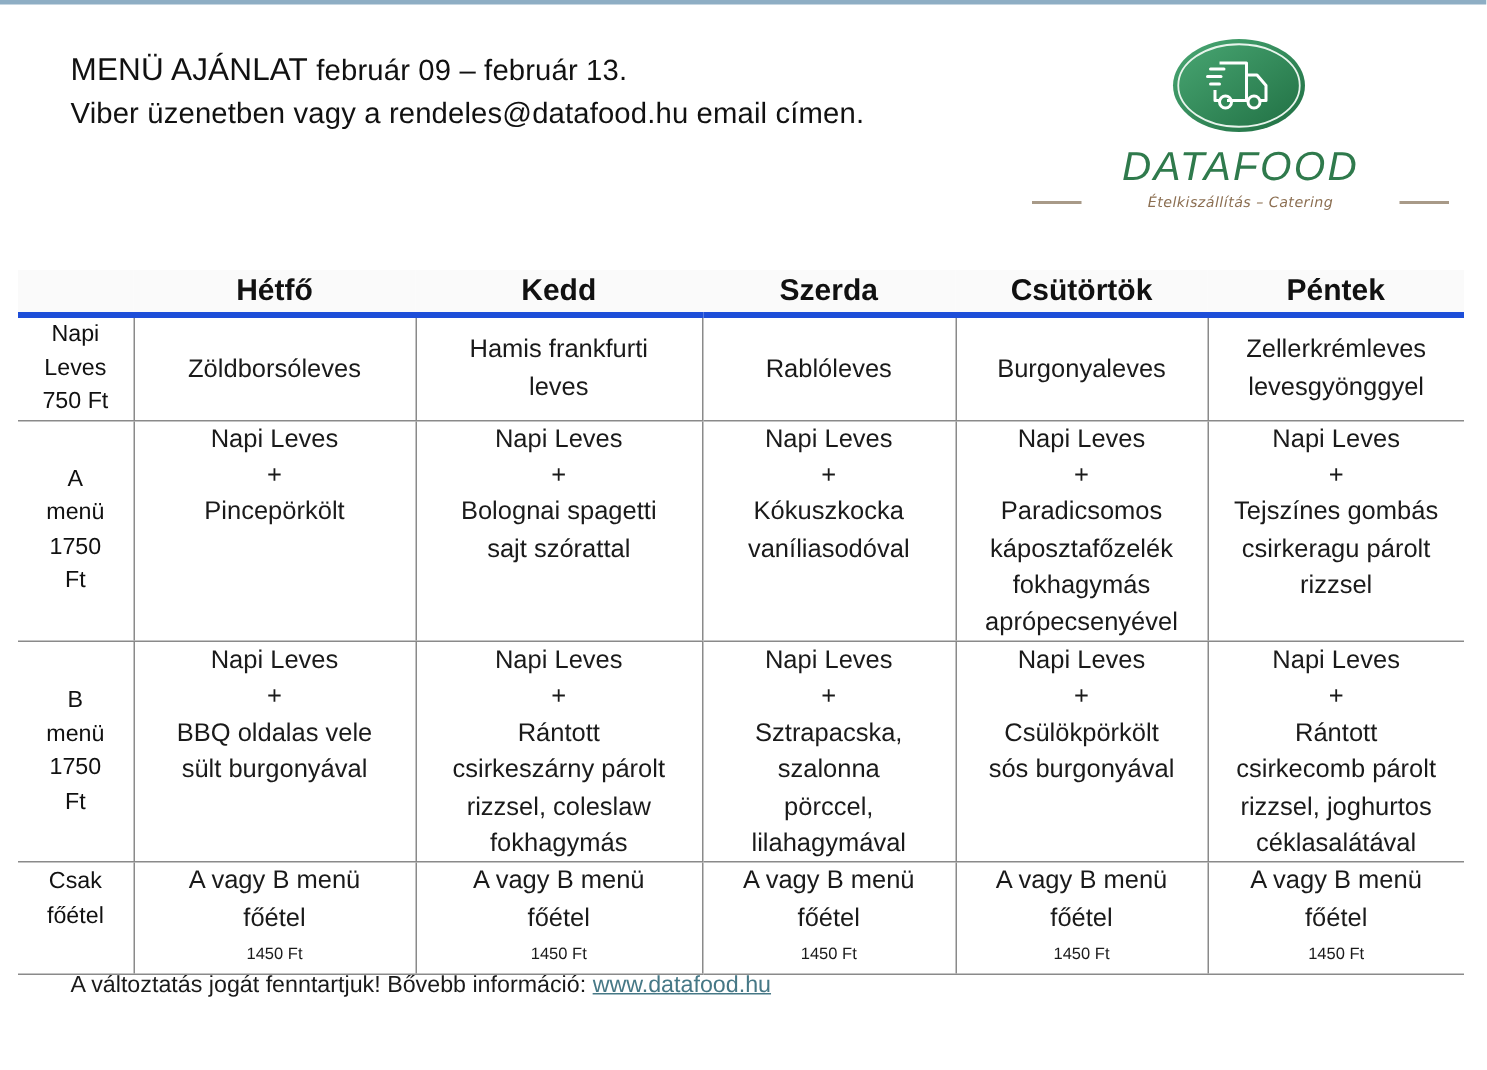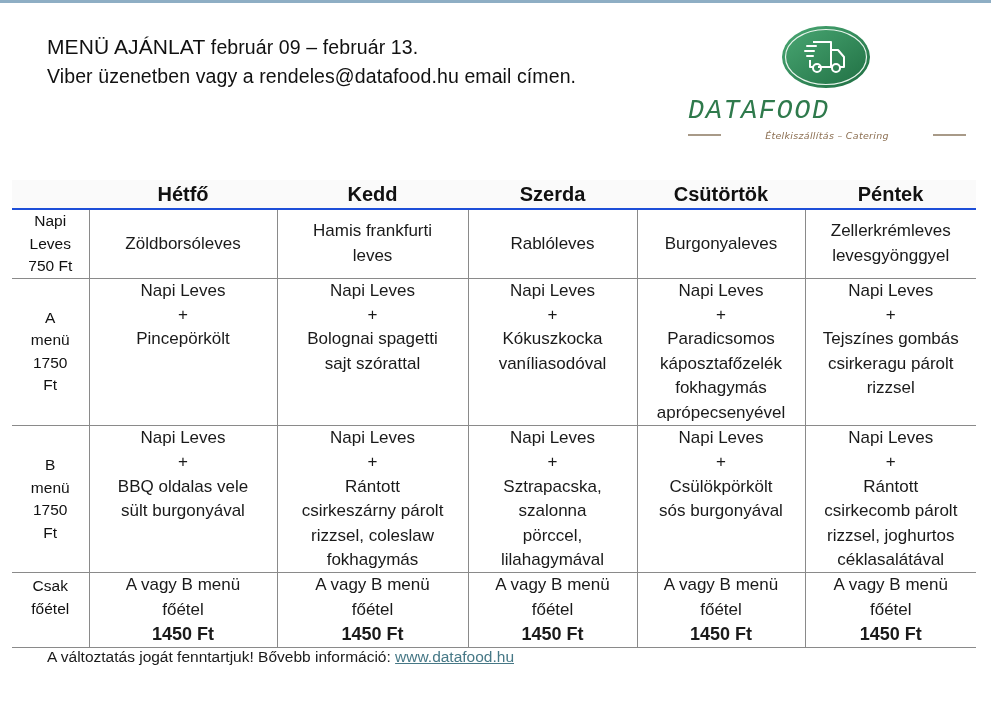--- a/index.html
+++ b/index.html
@@ -46,22 +46,22 @@
       left: 92px;
       top: 0;
       width: 92px;
       height: 66px;
     }
     .logo-word {
       position: absolute;
       left: 0;
       top: 72px;
       width: 278px;
-      text-align: left;
-      font-family: Liberation Mono, monospace;
+      text-align: center;
+      font-family: Liberation Sans, sans-serif;
       font-style: italic;
       font-size: 27px;
       letter-spacing: 1.5px;
       color: #2f7a4c;
       line-height: 30px;
     }
     .logo-tagline-row {
       position: absolute;
       left: 0;
       top: 104px;
@@ -98,21 +98,21 @@
       line-height: 24.4px;
     }
     .menu-table th {
       background: #fafafa;
       font-weight: bold;
       font-size: 20px;
       height: 28px;
       line-height: 28px;
       text-align: center;
       padding: 0;
-      border-bottom: 2px solid #1d4ed8;
+      border-bottom: 4px solid #1d4ed8;
     }
     .menu-table td {
       border-top: 1.5px solid #8a8a8a;
       border-bottom: 1.5px solid #8a8a8a;
       border-left: 1.5px solid #8a8a8a;
       text-align: center;
       vertical-align: middle;
       padding: 0 4px;
       color: #1a1a1a;
     }
@@ -123,21 +123,21 @@
       line-height: 22.5px;
       color: #111;
       padding: 0 2px;
     }
     .menu-table td.top-cell { vertical-align: top; }
     .menu-table tr.row-soup td { height: 69px; }
     .menu-table tr.row-a td { height: 147px; }
     .menu-table tr.row-b td { height: 147px; }
     .menu-table tr.row-main td { height: 74px; }
     .menu-table td .ln { display: block; white-space: nowrap; }
-    .menu-table td .price-bold { font-weight: bold; font-size: 18px; }
+    .menu-table td .price-bold { font-weight: normal; font-size: 11px; }
     .menu-table tr.row-main td.row-label { vertical-align: top; padding-top: 2px; }
 
     .footer-note {
       position: absolute;
       left: 47px;
       top: 646px;
       font-size: 15.5px;
       line-height: 22px;
       color: #1a1a1a;
       white-space: nowrap;

